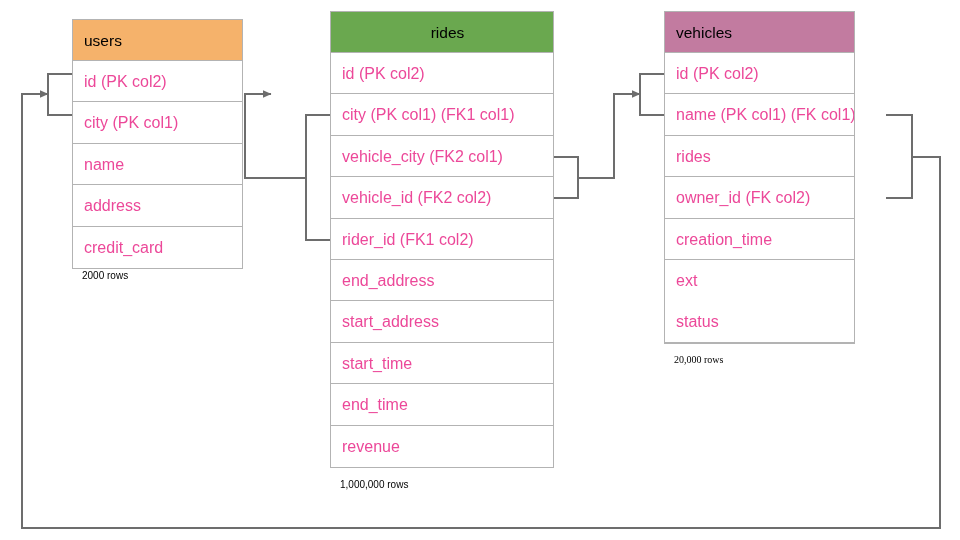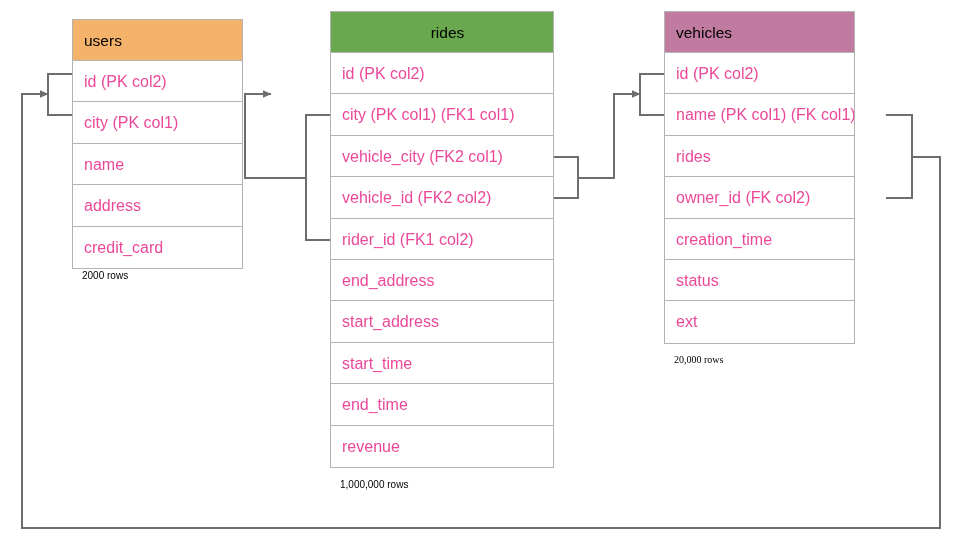--- a/index.html
+++ b/index.html
@@ -132,18 +132,18 @@
   </div>
   <div class="row-count" style="left:340px; top:479px;">1,000,000 rows</div>
 
   <div class="table-box" style="left:664px; top:11px; width:191px;">
     <div class="tbl-header" style="background:#c27ba0;">vehicles</div>
     <div class="tbl-row">id (PK col2)</div>
     <div class="tbl-row">name (PK col1) (FK col1)</div>
     <div class="tbl-row">rides</div>
     <div class="tbl-row">owner_id (FK col2)</div>
     <div class="tbl-row">creation_time</div>
+    <div class="tbl-row last">ext</div>
     <div class="tbl-row">status</div>
-    <div class="tbl-row last">ext</div>
   </div>
   <div class="row-count" style="left:674px; top:354px;font-family:Liberation Serif, serif;">20,000 rows</div>
 
 </div>
 
 </body></html>

